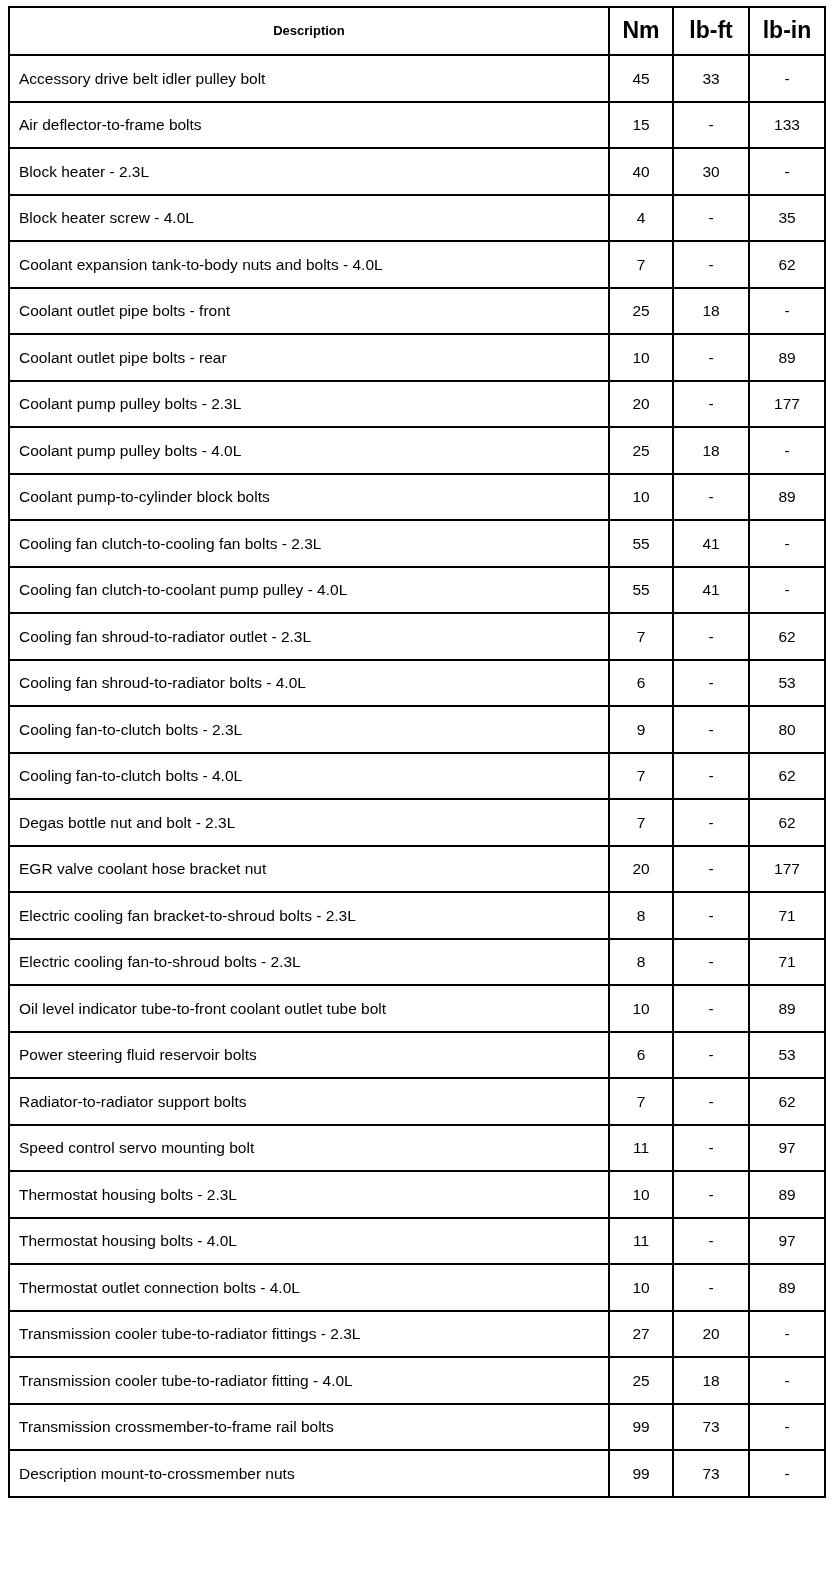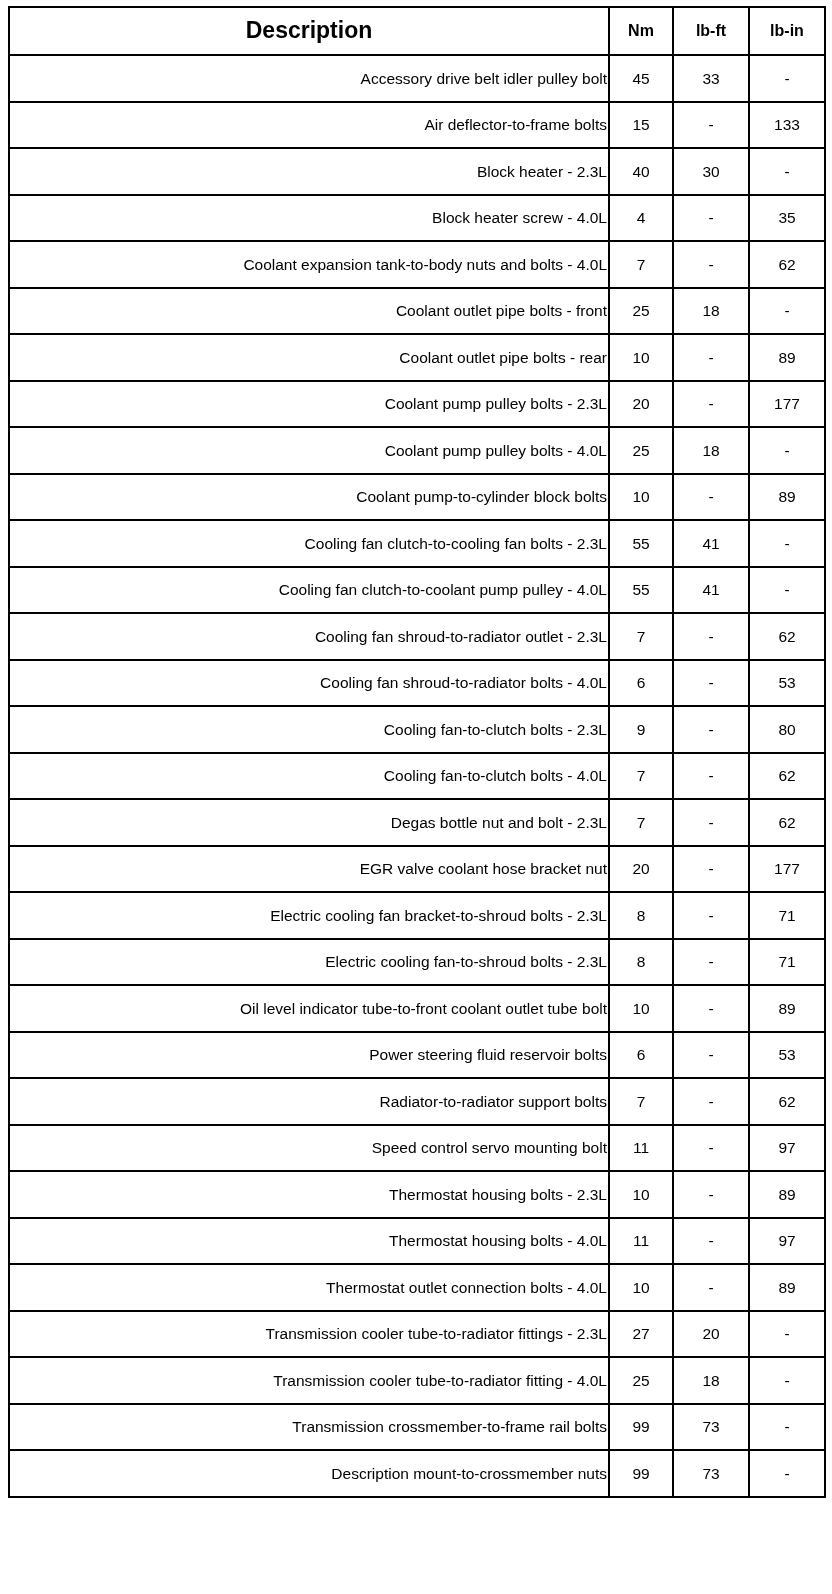--- a/index.html
+++ b/index.html
@@ -30,28 +30,28 @@
     border: 2px solid #000000;
     font-size: 15.5px;
     line-height: 1.1;
     vertical-align: middle;
     height: 46.5px;
     box-sizing: border-box;
   }
   table.spec-table th {
     text-align: center;
     font-weight: bold;
-    font-size: 16px;
+    font-size: 23px;
     height: 48px;
   }
   table.spec-table th.desc-head {
-    font-size: 23px;
+    font-size: 13px;
   }
   table.spec-table td.desc {
-    text-align: right;
+    text-align: left;
     padding-left: 9px;
     font-weight: normal;
     border-radius: 6px;
   }
   table.spec-table td.val {
     text-align: center;
   }
   col.c-desc { width: 600px; }
   col.c-nm   { width: 64px; }
   col.c-lbft { width: 76px; }

